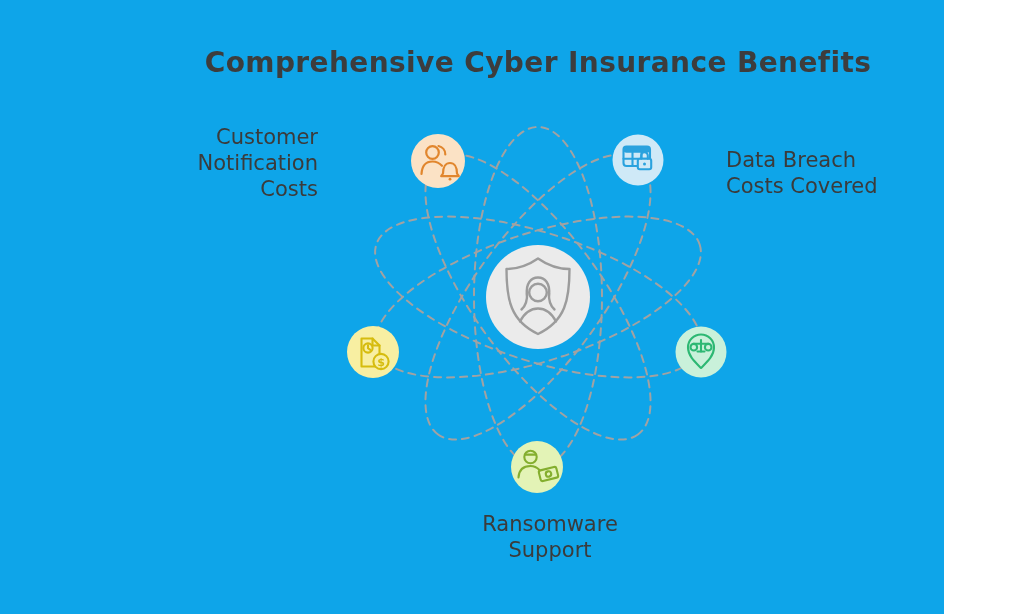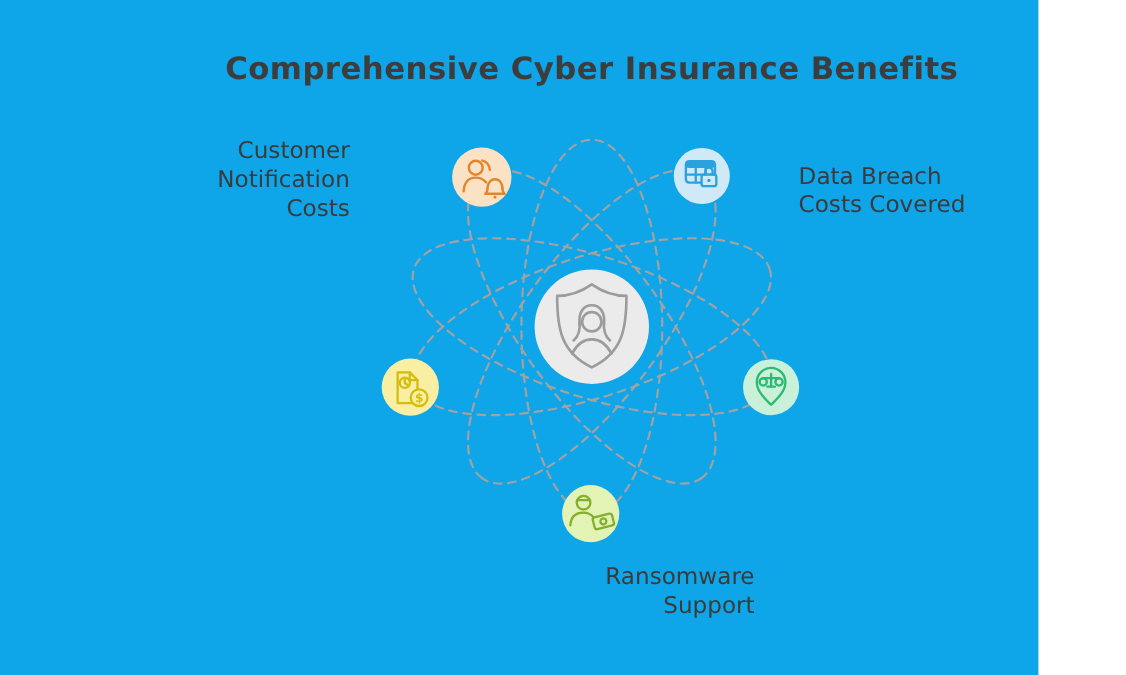--- a/index.html
+++ b/index.html
@@ -38,21 +38,21 @@
     color: #3b3b3b;
     white-space: pre-line;
   }
   .align-right  { text-align: right; }
   .align-left   { text-align: left; }
   .align-center { text-align: center; }
   .label-customer   { right: 626px; top: 124px; }
   .label-databreach { left: 678px;  top: 147px; margin-left: 48px; }
   .label-downtime   { right: 691px; top: 327px; }
   .label-legal      { left: 745px;  top: 327px; }
-  .label-ransomware { left: 386px;  top: 511px; width: 300px; text-align: right; }
+  .label-ransomware { left: 400px;  top: 511px; width: 300px; }
   .coin-text {
     font-family: "DejaVu Sans", sans-serif;
     font-size: 11px;
     font-weight: bold;
   }
 </style>
 </head>
 <body>
 
 <div class="stage">

